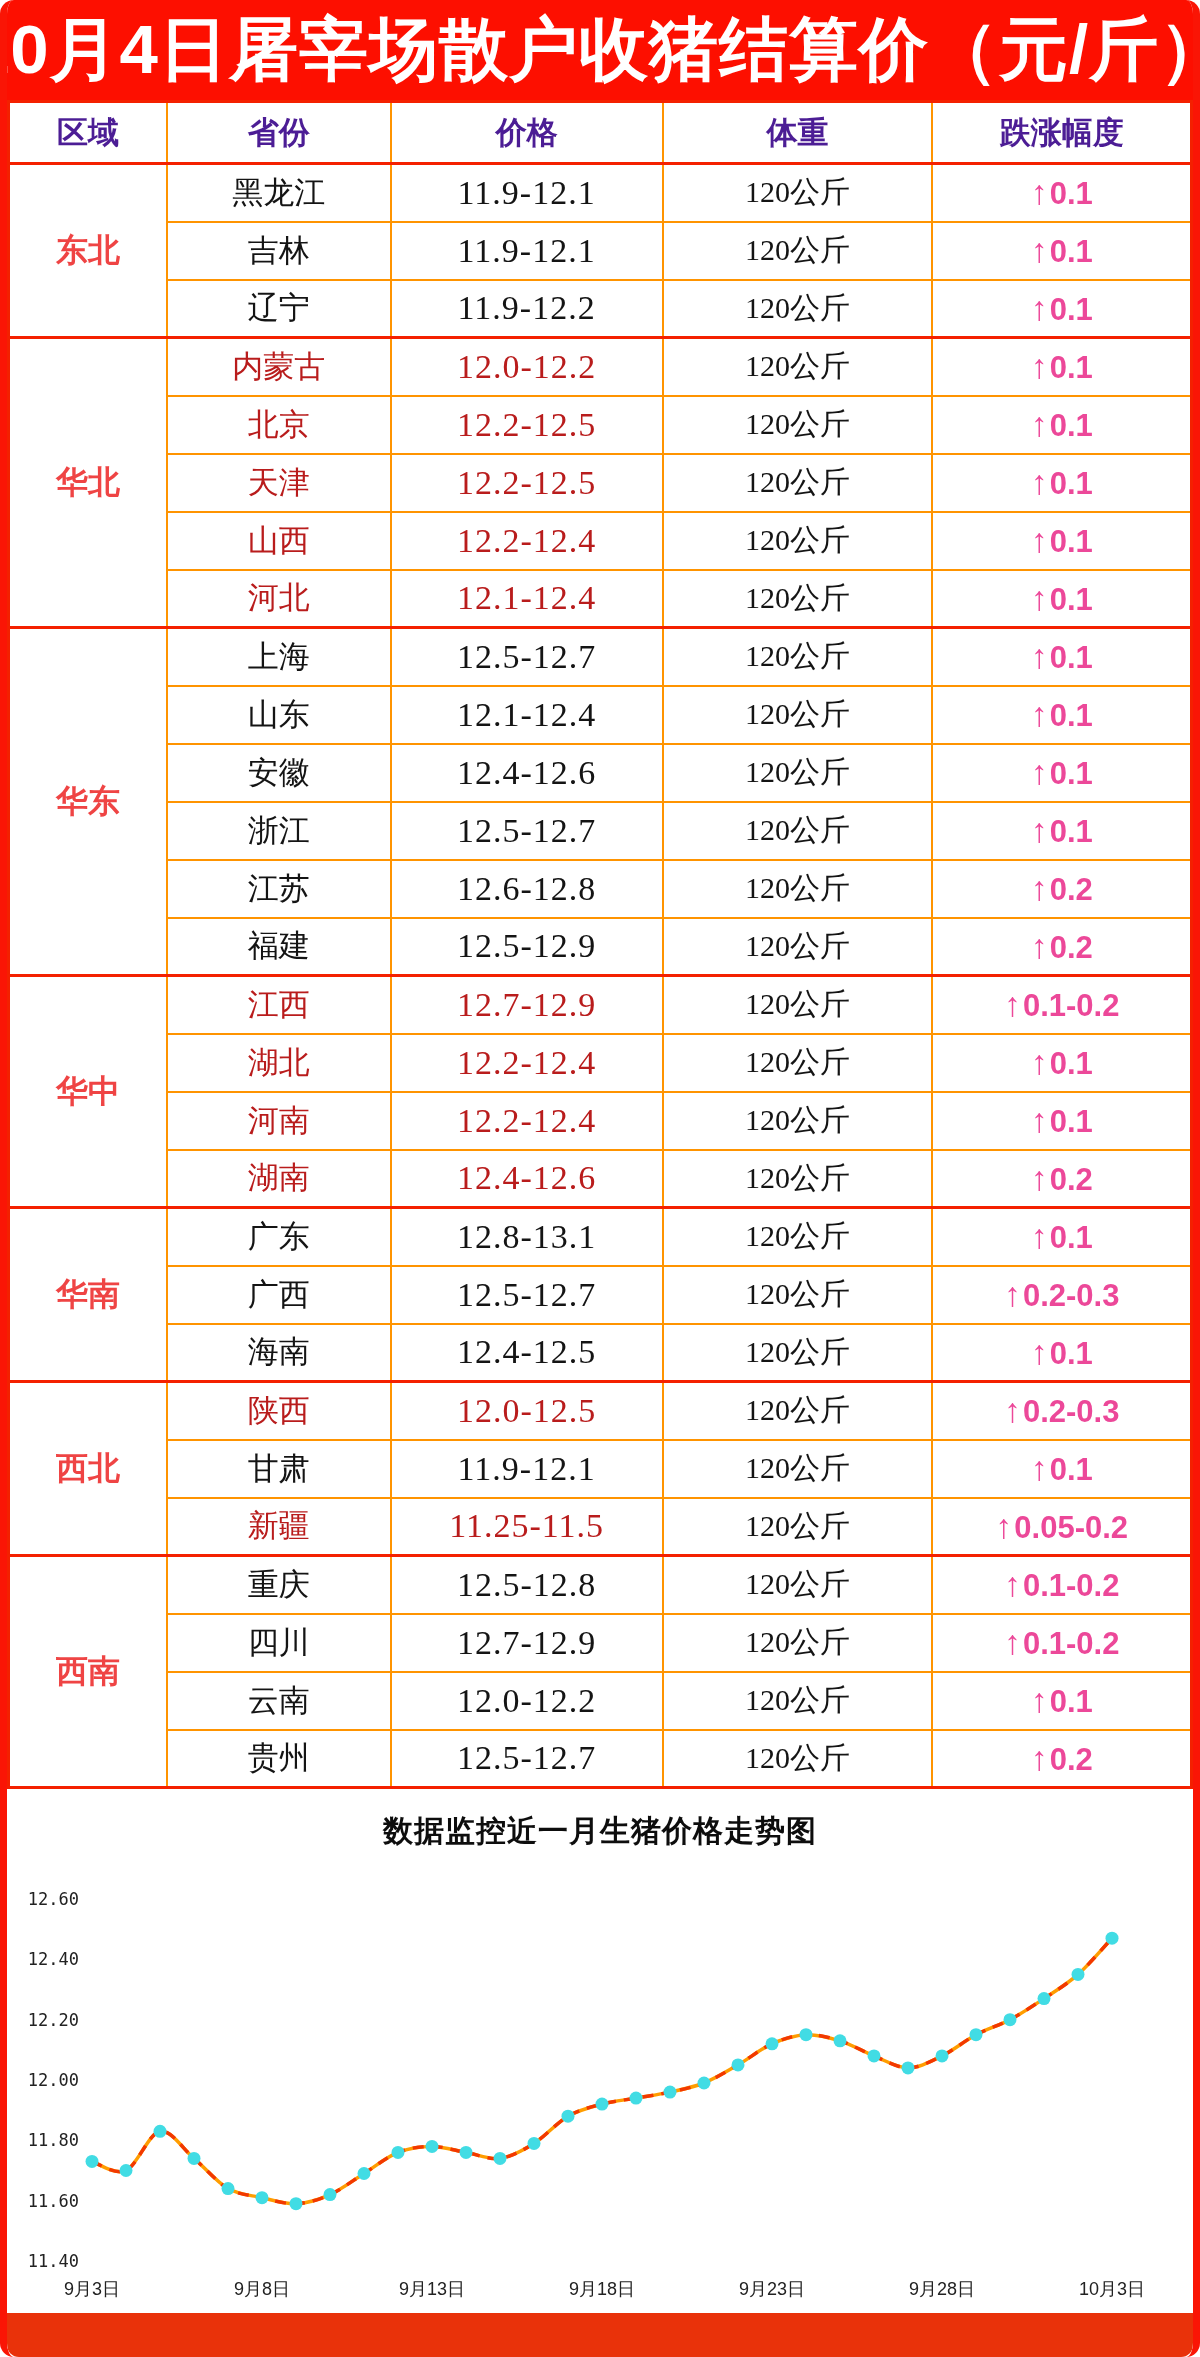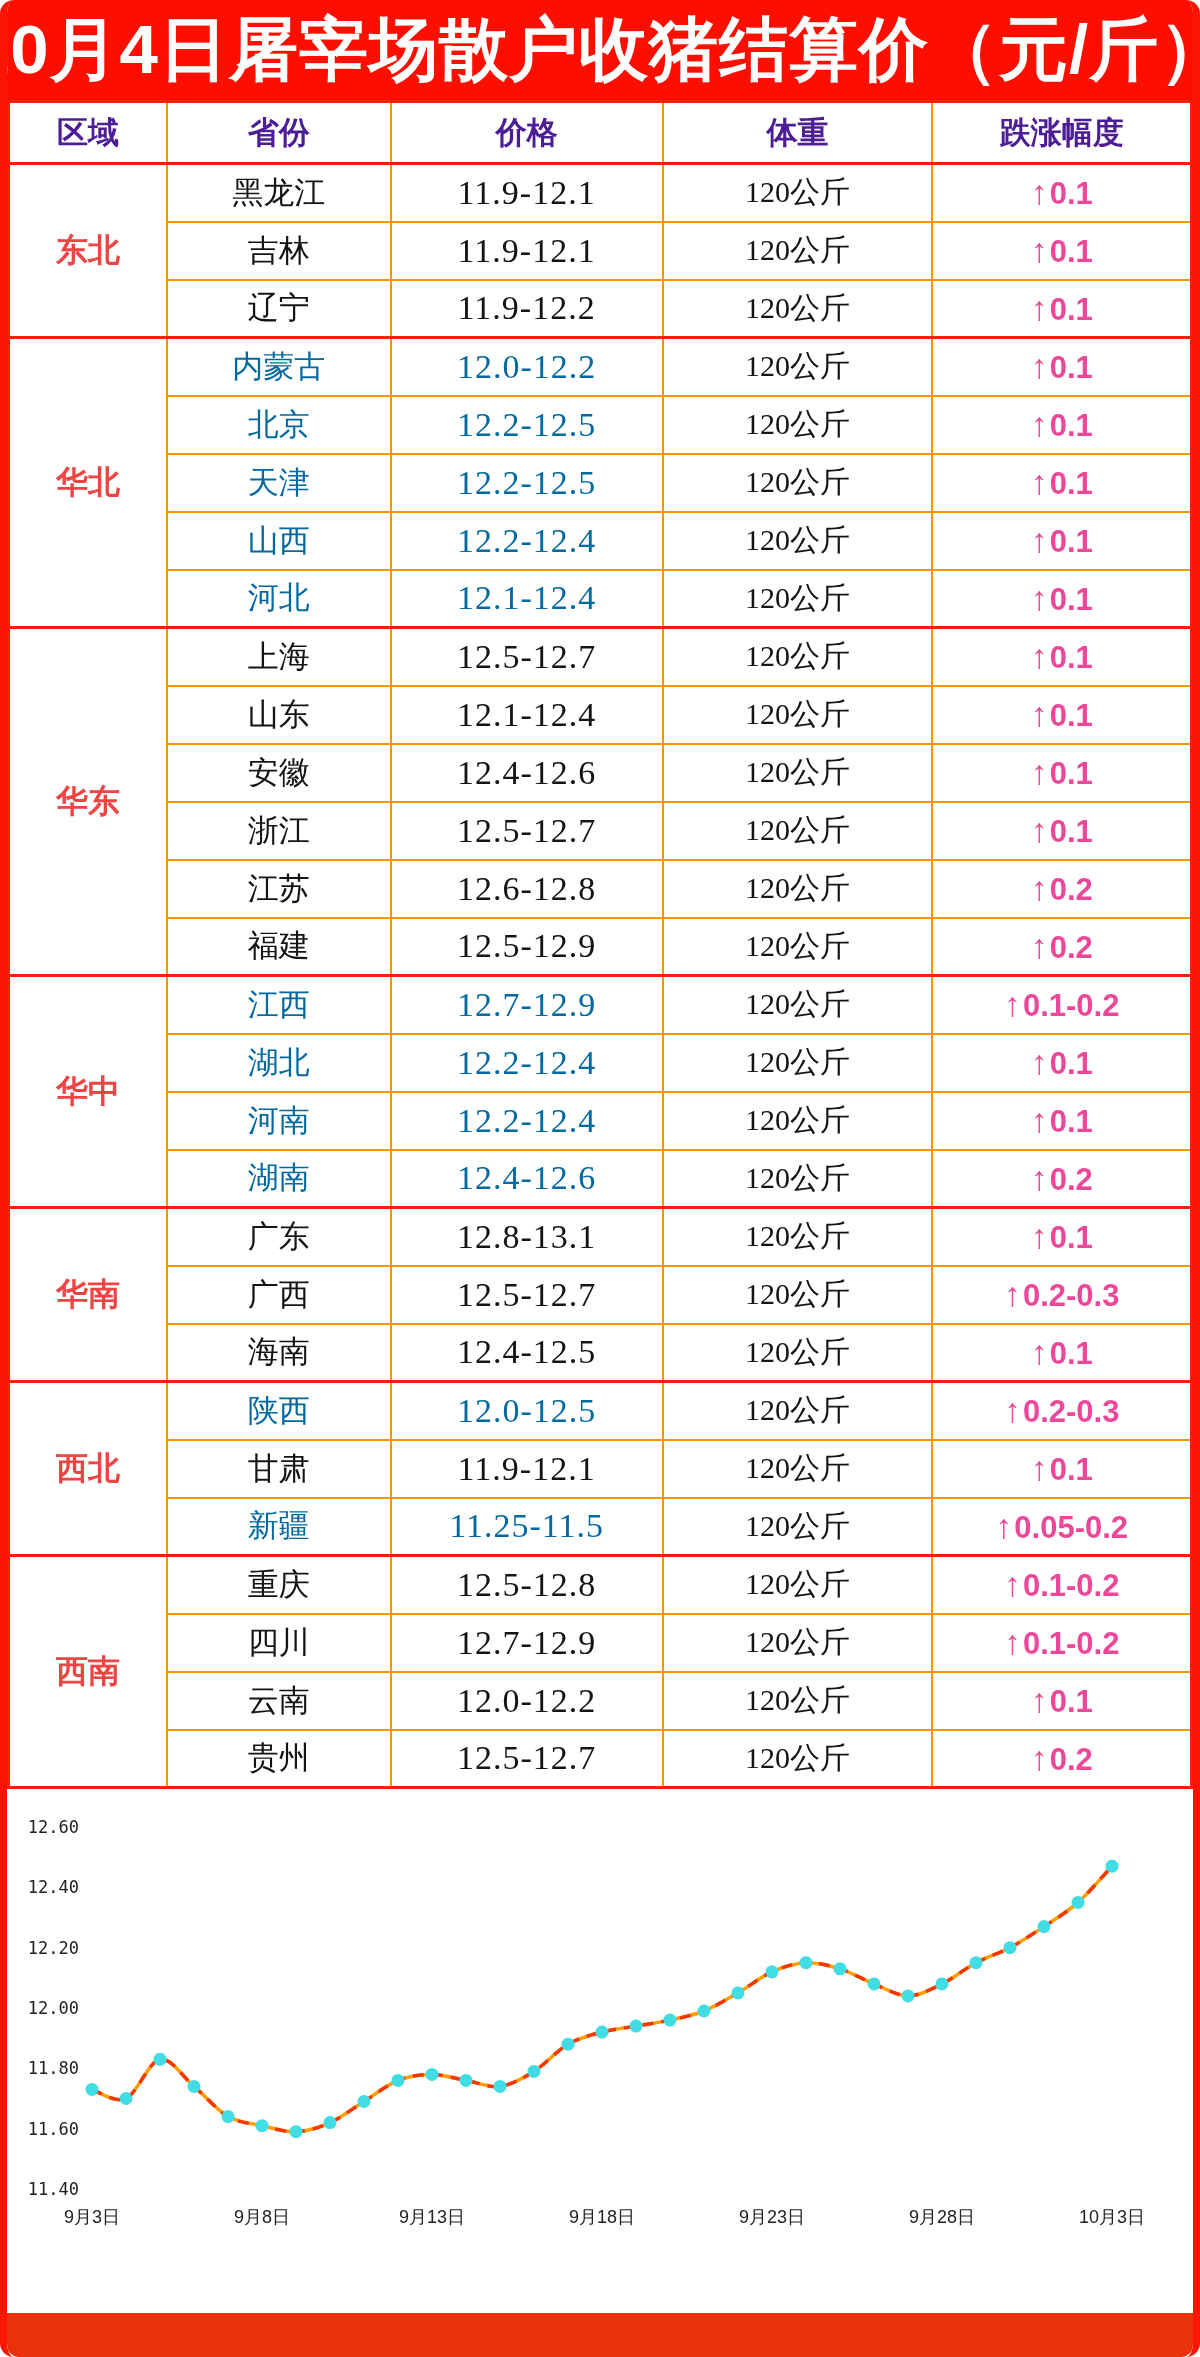--- a/index.html
+++ b/index.html
@@ -29,21 +29,21 @@
   }
   table.price-table th{height:62px;font-size:31px;font-weight:bold;color:#4c1d95;background:#ffffff;border-bottom:3px solid #f42000;}
   table.price-table td{height:58px;background:#ffffff;}
   tr.region-start td{border-top:3px solid #f42000;text-align:center;}
   td.region-cell{font-size:32px;font-weight:600;color:#ef4444;border-top:3px solid #f42000 !important;}
   td.province-cell{font-size:31px;color:#141414;}
   td.price-cell{font-family:"Liberation Serif","DejaVu Serif",serif;font-size:34px;color:#141414;letter-spacing:1px;}
   td.weight-cell{font-family:"Liberation Serif","DejaVu Serif",serif;font-size:30px;color:#141414;}
   td.change-cell{font-size:31px;font-weight:bold;color:#ec4899;}
   td.change-cell .arr{font-size:34px;font-weight:bold;margin-right:2px;}
-  tr.hl td.province-cell, tr.hl td.price-cell{color:#0369a1;}
+  tr.hl td.province-cell, tr.hl td.price-cell{color:#b91c1c;}
   .chart-section{height:571px;position:relative;}
   .chart-title{
     padding-top:22px;height:72px;text-align:center;
     font-size:30px;font-weight:bold;color:#0d0d0d;letter-spacing:1px;
   }
   svg.chart{display:block;width:100%;height:455px;}
   .bottom-bar{
     position:absolute;left:0;right:0;bottom:0;height:44px;
     background:#e9320a;border-radius:0 0 12px 12px;
   }
@@ -247,20 +247,21 @@
         <tr>
           <td class="province-cell">贵州</td>
           <td class="price-cell">12.5-12.7</td>
           <td class="weight-cell">120公斤</td>
           <td class="change-cell"><span class="arr">↑</span>0.2</td>
         </tr>
       </tbody>
   </table>
 
   <div class="chart-section">
+    <div class="chart-title">数据监控近一月生猪价格走势图</div>
     <svg class="chart" id="trend-chart" viewBox="0 0 1186 455" preserveAspectRatio="none">
         <text x="72" y="44" text-anchor="end" font-size="17" fill="#222222" font-family="&quot;DejaVu Sans Mono&quot;,&quot;Liberation Mono&quot;,monospace">12.60</text>
         <text x="72" y="104.33333333333316" text-anchor="end" font-size="17" fill="#222222" font-family="&quot;DejaVu Sans Mono&quot;,&quot;Liberation Mono&quot;,monospace">12.40</text>
         <text x="72" y="164.66666666666686" text-anchor="end" font-size="17" fill="#222222" font-family="&quot;DejaVu Sans Mono&quot;,&quot;Liberation Mono&quot;,monospace">12.20</text>
         <text x="72" y="225" text-anchor="end" font-size="17" fill="#222222" font-family="&quot;DejaVu Sans Mono&quot;,&quot;Liberation Mono&quot;,monospace">12.00</text>
         <text x="72" y="285.33333333333314" text-anchor="end" font-size="17" fill="#222222" font-family="&quot;DejaVu Sans Mono&quot;,&quot;Liberation Mono&quot;,monospace">11.80</text>
         <text x="72" y="345.66666666666686" text-anchor="end" font-size="17" fill="#222222" font-family="&quot;DejaVu Sans Mono&quot;,&quot;Liberation Mono&quot;,monospace">11.60</text>
         <text x="72" y="406" text-anchor="end" font-size="17" fill="#222222" font-family="&quot;DejaVu Sans Mono&quot;,&quot;Liberation Mono&quot;,monospace">11.40</text>
         <text x="85" y="434" text-anchor="middle" font-size="18" fill="#222222">9月3日</text>
         <text x="255" y="434" text-anchor="middle" font-size="18" fill="#222222">9月8日</text>

